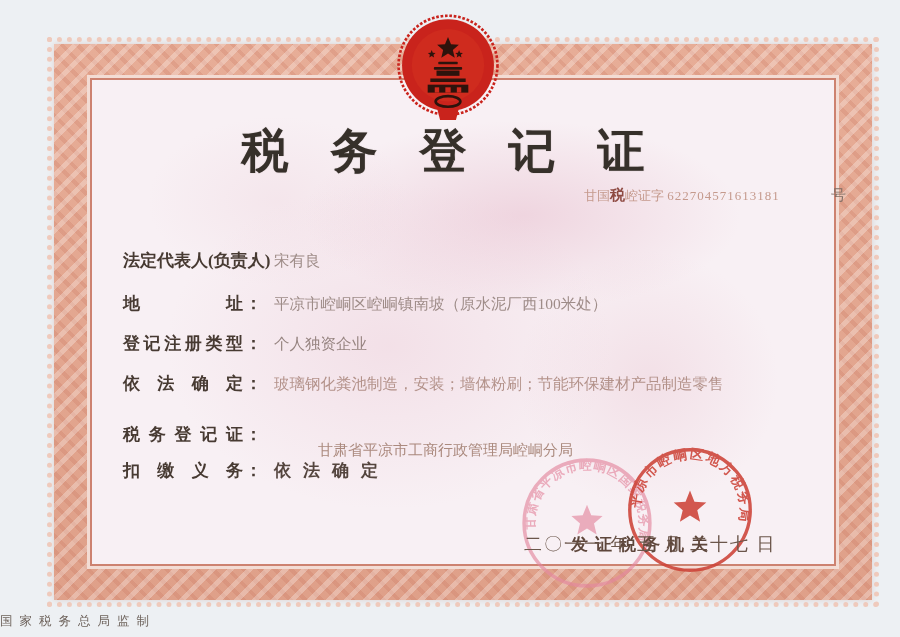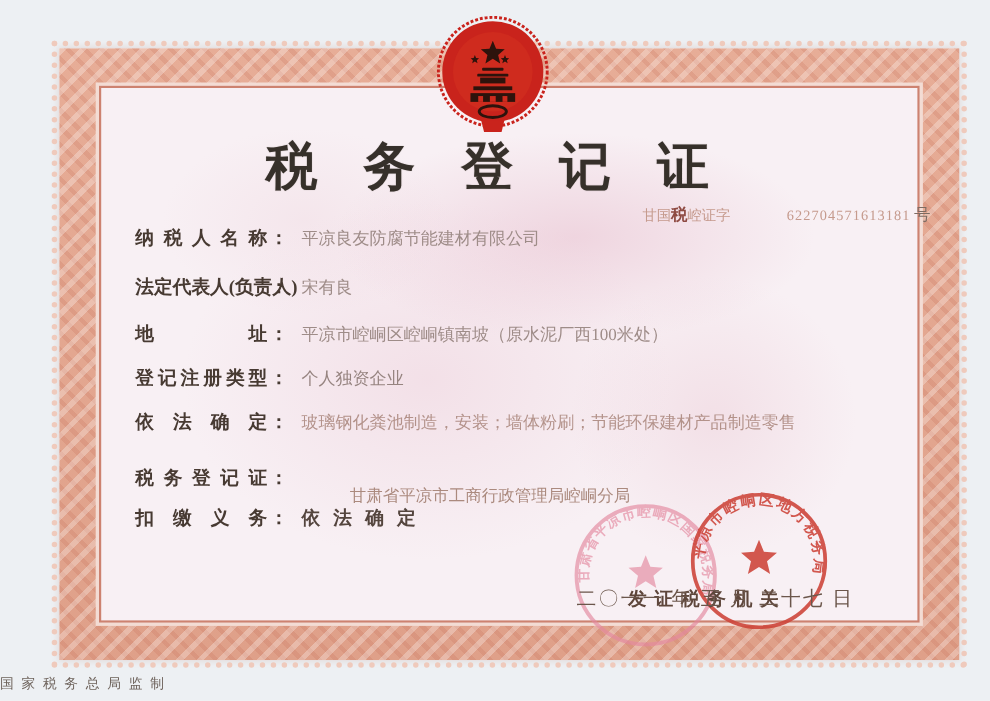--- a/index.html
+++ b/index.html
@@ -44,21 +44,21 @@
   .title{
     position:absolute;left:0;top:120px;width:900px;z-index:5;
     text-align:center;font-size:47px;font-weight:bold;color:#36302a;
     letter-spacing:42px;padding-left:28px;box-sizing:border-box;
     text-shadow:0 0 1px rgba(60,50,40,.4);
   }
 
   
   .certline{position:absolute;left:584px;top:186px;z-index:5;font-size:13px;color:#c59a8d;white-space:nowrap;}
   .certline .tax{font-size:15px;font-weight:bold;color:#8e4a42;}
-  .certline .num{letter-spacing:1px;margin-left:48px;}
+  .certline .num{letter-spacing:1px;}
   .cert-unit{position:absolute;left:831px;top:186px;z-index:5;font-size:15px;color:#7e6b62;}
 
   
   .row{position:absolute;left:123px;z-index:5;white-space:nowrap;font-size:17px;}
   .f-label{
     display:inline-block;width:120px;vertical-align:top;
     font-weight:bold;color:#473a32;
     text-align:justify;text-align-last:justify;
   }
   .f-colon{font-weight:bold;color:#473a32;margin-left:2px;}
@@ -126,23 +126,20 @@
   </svg>
 
   <div class="title">税务登记证</div>
 
   <div class="certline">
     <span>甘国</span><span class="tax">税</span><span>崆证字</span>
     <span class="num">622704571613181</span>
   </div>
   <div class="cert-unit">号</div>
 
-  <div class="row r1">
-    <span class="f-label">纳税人名称</span><span class="f-colon">：</span><span class="f-value">平凉良友防腐节能建材有限公司</span>
-  </div>
 
   <div class="row r2">
     <span class="f-label">法定代表人(负责人)</span><span class="f-colon">：</span><span class="f-value">宋有良</span>
   </div>
 
   <div class="row r3">
     <span class="f-label">地址</span><span class="f-colon">：</span><span class="f-value">平凉市崆峒区崆峒镇南坡（原水泥厂西100米处）</span>
   </div>
 
   <div class="row r4">

